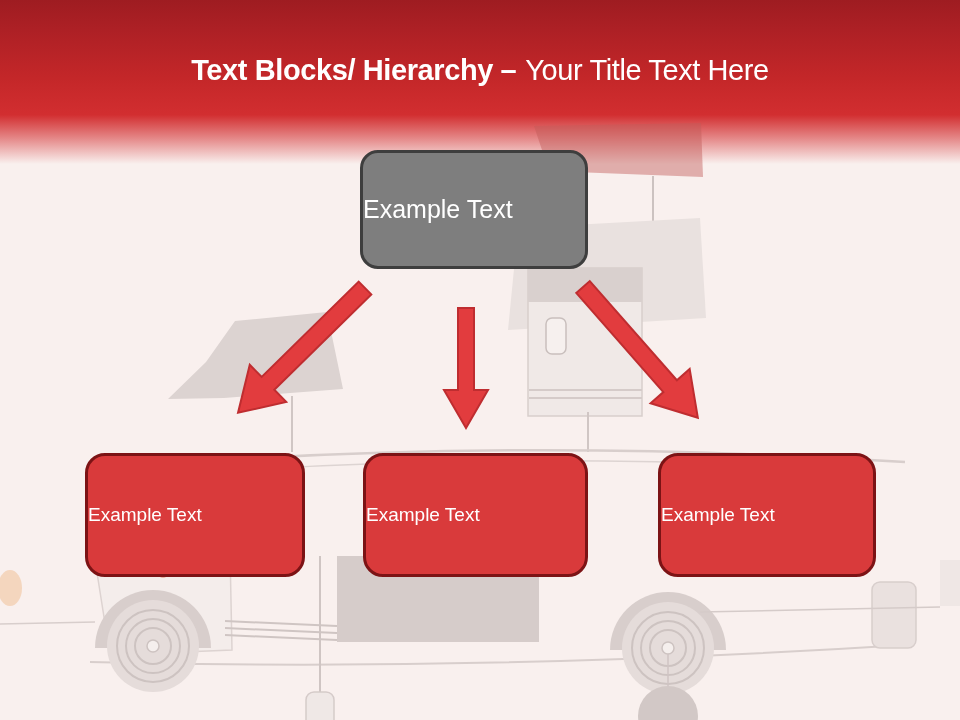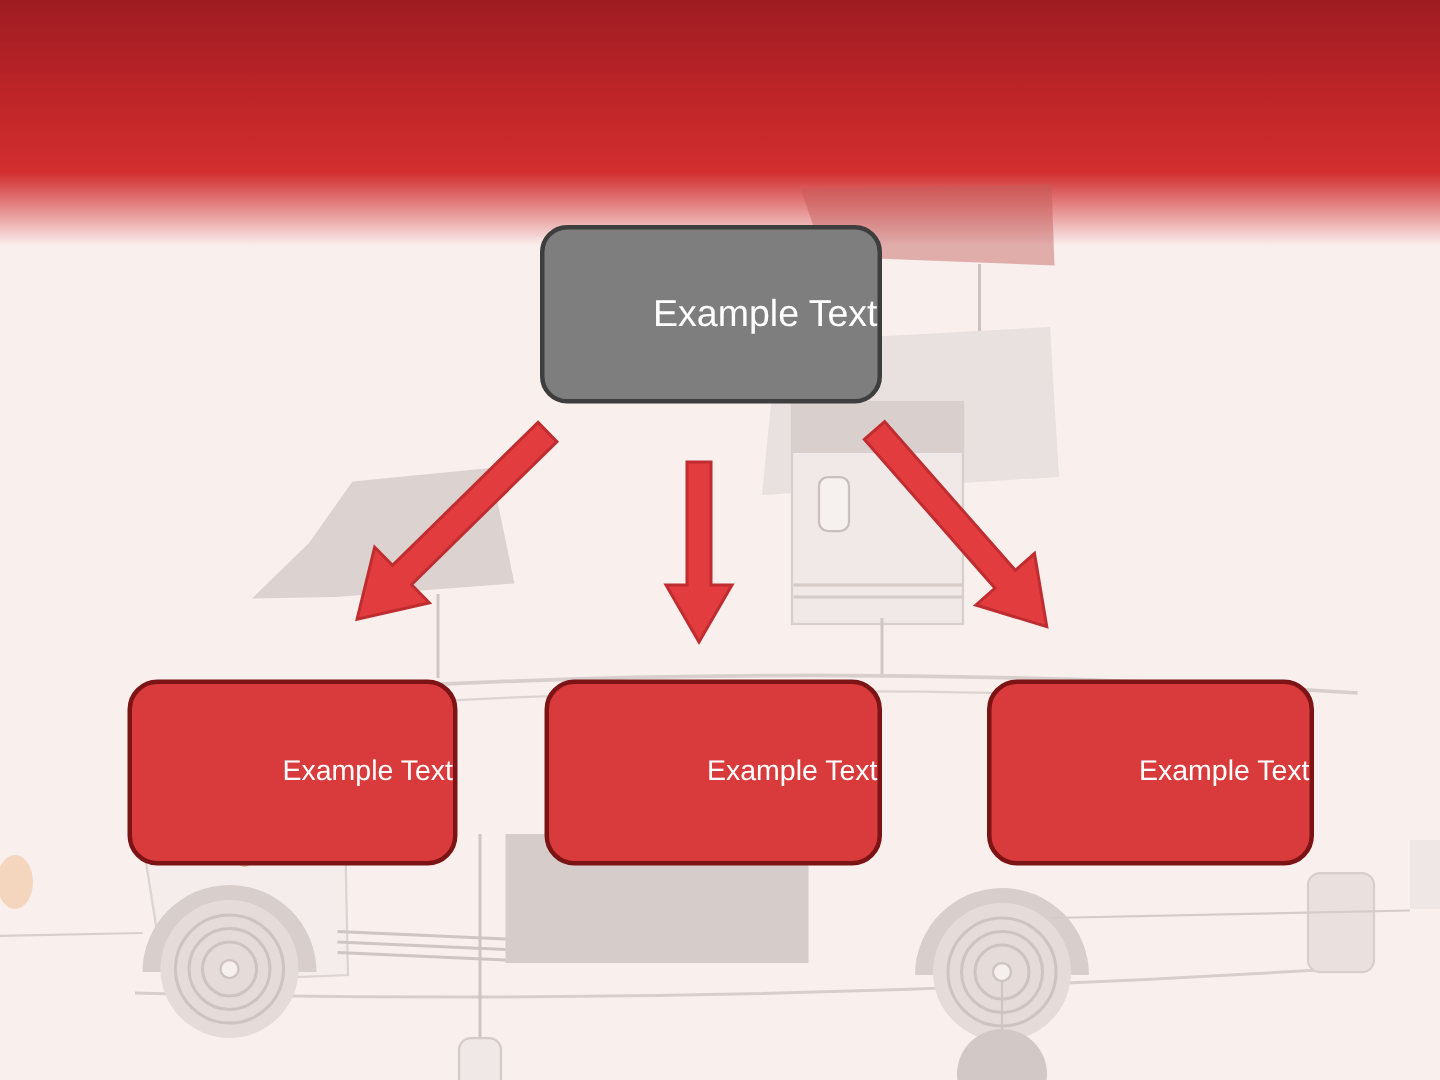--- a/index.html
+++ b/index.html
@@ -18,21 +18,21 @@
   .slide-title{
     position:absolute;top:54px;left:0;width:960px;text-align:center;
     color:#ffffff;font-size:29px;letter-spacing:-0.4px;white-space:nowrap;
   }
   .slide-title .t-bold{font-weight:700;}
   .slide-title .t-reg{font-weight:400;margin-left:9px;}
   
   .layer{position:absolute;top:0;left:0;width:960px;height:720px;}
   
   .node{
-    position:absolute;display:flex;align-items:center;justify-content:flex-end;
+    position:absolute;display:flex;align-items:center;justify-content:flex-start;
     color:#ffffff;text-align:center;box-sizing:border-box;z-index:3;
   }
   .root-node{
     left:360px;top:150px;width:228px;height:119px;
     background:#7e7e7e;border:3px solid #3e3e3e;border-radius:18px;
     font-size:25px;
   }
   .child-node{
     top:453px;height:124px;
     background:#d93a3b;border:3px solid #7c1315;border-radius:20px;
@@ -99,20 +99,23 @@
     <line x1="700" y1="612" x2="940" y2="607" stroke="#d5cbc9" stroke-width="1.5"></line>
     <rect x="940" y="560" width="20" height="46" fill="#efe7e5"></rect>
 
     <line x1="320" y1="556" x2="320" y2="694" stroke="#cfc5c3" stroke-width="2"></line>
     <rect x="306" y="692" width="28" height="40" rx="8" fill="#efe8e6" stroke="#d5cbc9" stroke-width="1.5"></rect>
     <line x1="668" y1="654" x2="668" y2="700" stroke="#cfc5c3" stroke-width="1.5"></line>
     <circle cx="668" cy="716" r="30" fill="#d2c8c6"></circle>
   </svg>
 
   <div class="header-banner"></div>
+  <div class="slide-title">
+    <span class="t-bold">Text Blocks/ Hierarchy –</span><span class="t-reg">Your Title Text Here</span>
+  </div>
 
   <svg class="layer arrows" viewBox="0 0 960 720" xmlns="http://www.w3.org/2000/svg">
 
     <polygon points="-9,0 9,0 9,136 26,136 0,178 -26,136 -9,136" transform="translate(365,288) rotate(45.5)" fill="#e23c3e" stroke="#bf2d30" stroke-width="2"></polygon>
 
     <polygon points="-8,0 8,0 8,82 22,82 0,120 -22,82 -8,82" transform="translate(466,308)" fill="#e23c3e" stroke="#bf2d30" stroke-width="2"></polygon>
 
     <polygon points="-9,0 9,0 9,132 26,132 0,174 -26,132 -9,132" transform="translate(583,287) rotate(-41.3)" fill="#e23c3e" stroke="#bf2d30" stroke-width="2"></polygon>
   </svg>
 

